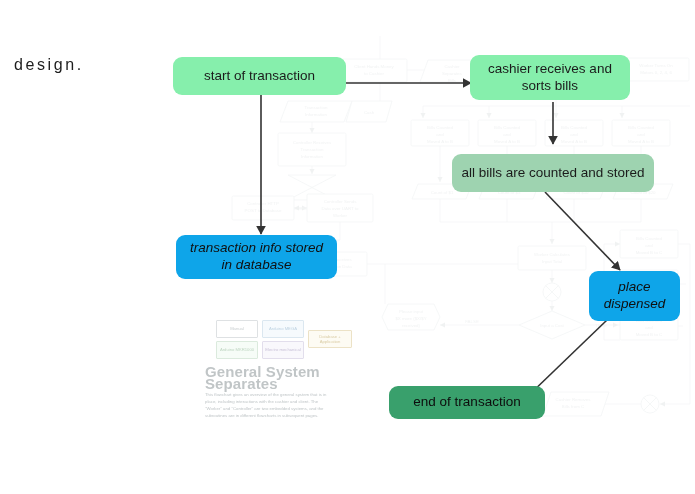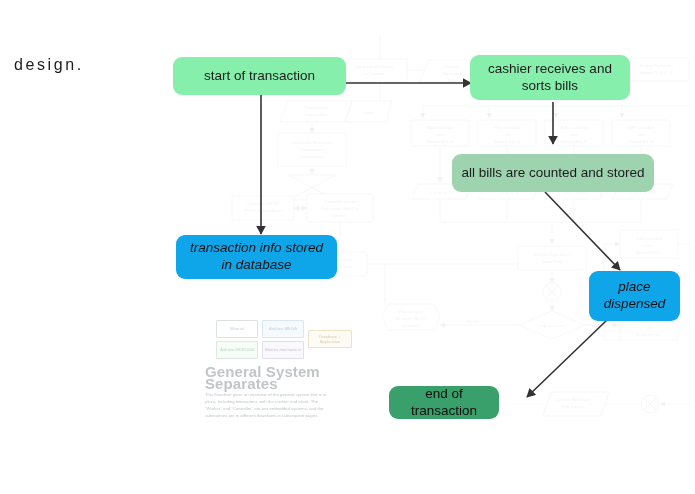--- a/index.html
+++ b/index.html
@@ -357,19 +357,19 @@
   </div>
 
   <div class="hl dark" style="left:176px; top:235px; width:161px; height:44px;">
     <span>transaction info stored in database</span>
   </div>
 
   <div class="hl dark" style="left:589px; top:271px; width:91px; height:50px;">
     <span>place dispensed</span>
   </div>
 
-  <div class="hl darker" style="left:389px; top:386px; width:110px; height:33px;">
+  <div class="hl darker" style="left:389px; top:386px; width:156px; height:33px;">
     <span>end of transaction</span>
   </div>
 
   <div id="design-word">design.</div>
 
 </div>
 
 </body></html>

